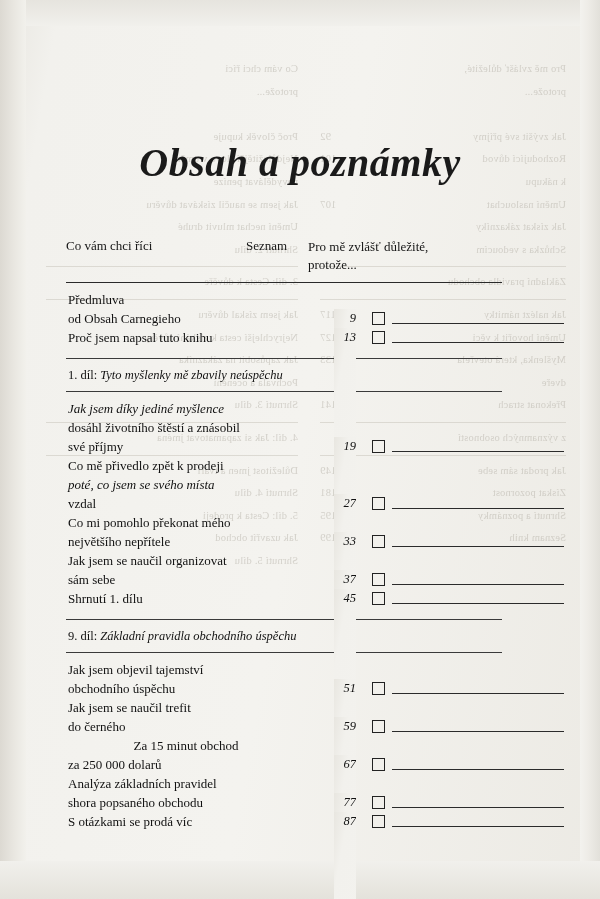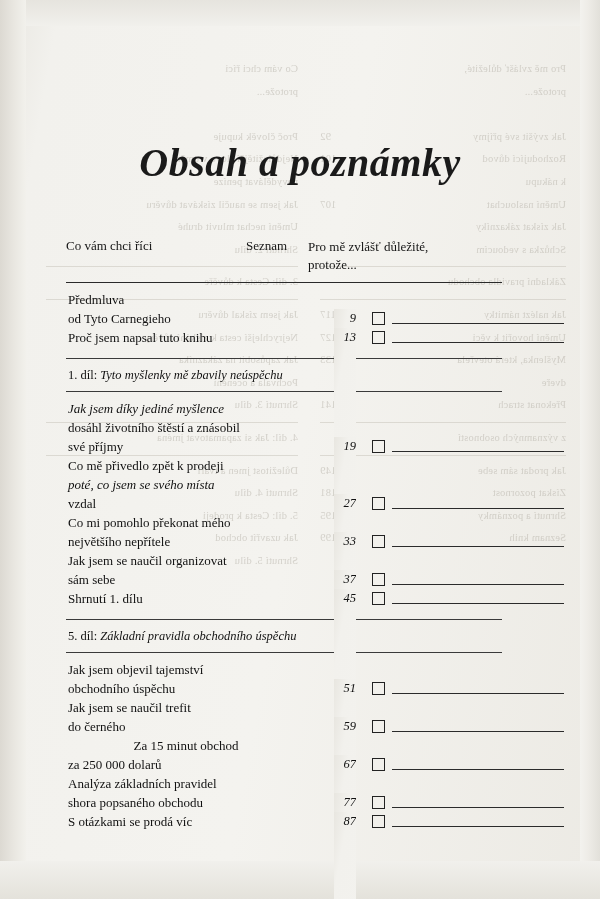--- a/index.html
+++ b/index.html
@@ -270,21 +270,21 @@
         </div>
       </div>
 
       <div class="rule"></div>
 
       <div class="group">
         <div class="spacer-xs"></div>
 
         <div class="row" style="height:38px;">
           <div class="label" style="top:0;">Předmluva</div>
-          <div class="label" style="top:19px;">od Tyto Carnegieho</div>
+          <div class="label" style="top:19px;">od Obsah Carnegieho</div>
           <div class="page" style="top:19px;">9</div>
           <div class="box" style="top:22px;"></div>
           <div class="note-line" style="top:33px;"></div>
         </div>
 
         <div class="row" style="height:23px;">
           <div class="label">Proč jsem napsal tuto knihu</div>
           <div class="page">13</div>
           <div class="box"></div>
           <div class="note-line"></div>
@@ -342,21 +342,21 @@
           <div class="page">45</div>
           <div class="box"></div>
           <div class="note-line"></div>
         </div>
 
         <div class="spacer-sm"></div>
       </div>
 
       <div class="rule thin"></div>
       <div class="section-label">
-        <span>5. díl:</span>
+        <span>9. díl:</span>
         <i>Základní pravidla obchodního úspěchu</i>
       </div>
       <div class="rule thin"></div>
 
       <div class="group">
         <div class="spacer-xs"></div>
 
         <div class="row" style="height:38px;">
           <div class="label" style="top:19px;">obchodního úspěchu</div>
           <div class="label" style="top:0;">Jak jsem objevil tajemství</div>

